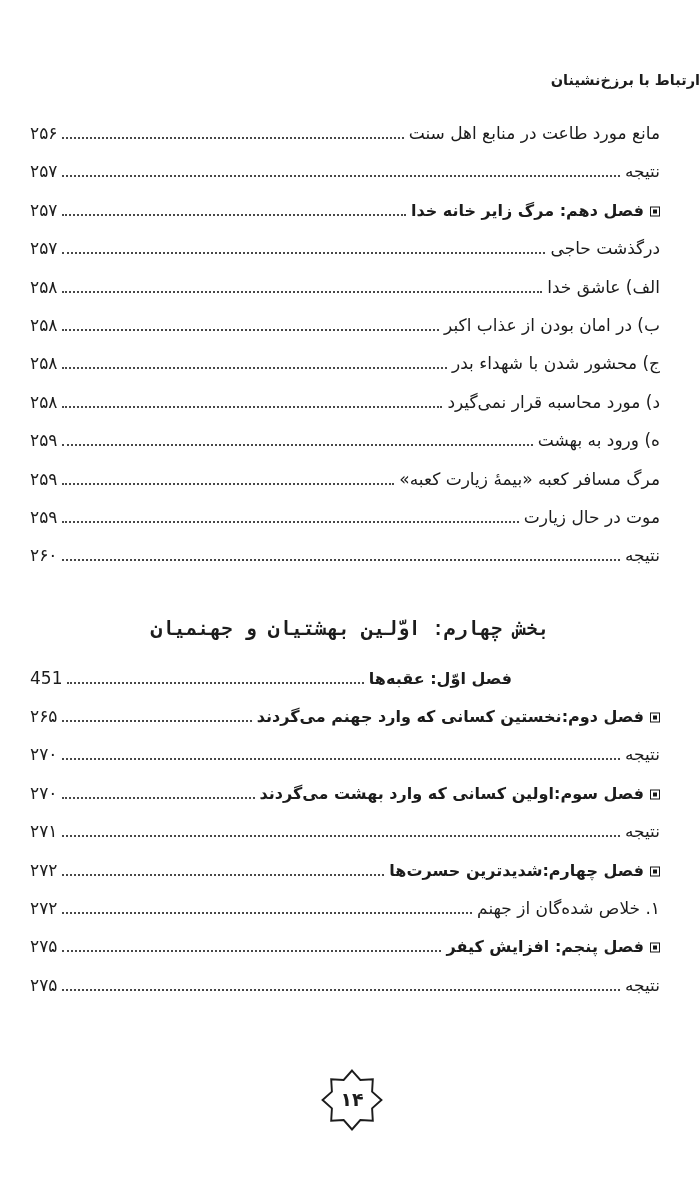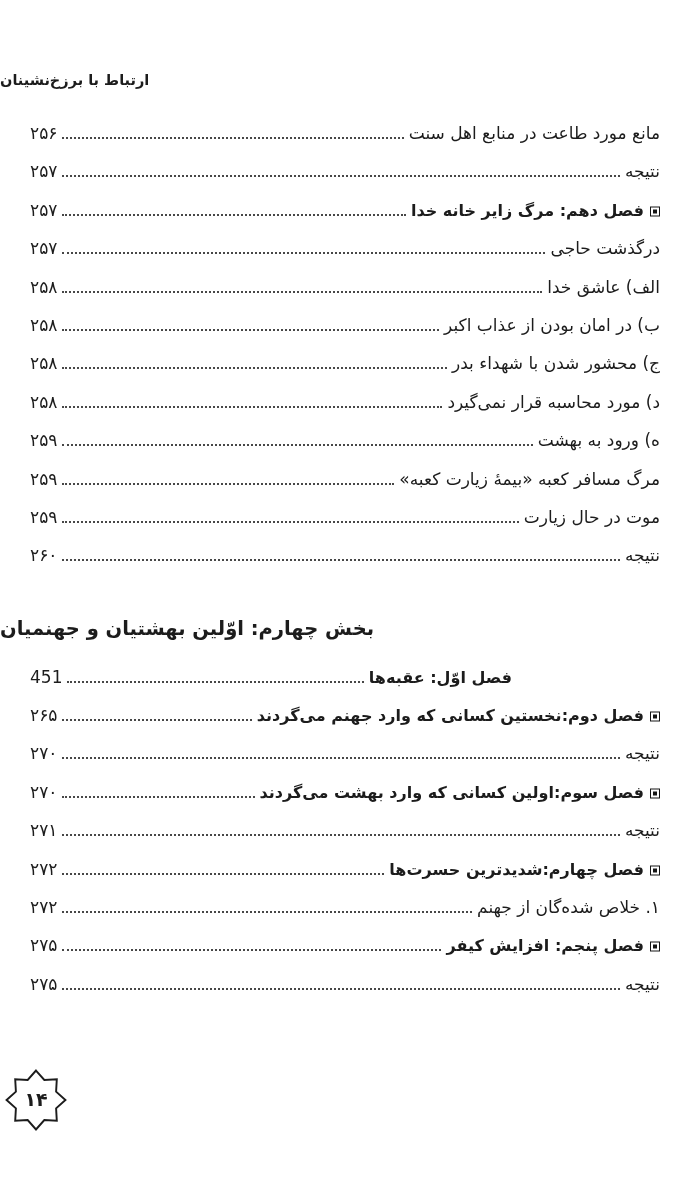--- a/index.html
+++ b/index.html
@@ -9,21 +9,21 @@
     height: 1178px;
     margin: 0 auto;
     background: #ffffff;
     font-family: "DejaVu Sans", sans-serif;
     color: #1c1c1c;
     overflow: hidden;
     box-sizing: border-box;
     padding-top: 72px;
   }
   .running-head {
-    text-align: left;
+    text-align: right;
     font-size: 14.5px;
     font-weight: 700;
     letter-spacing: 0.2px;
     direction: rtl;
   }
   .toc {
     margin-top: 26px;
     padding: 0 40px 0 30px;
   }
   .toc-row {
@@ -55,30 +55,32 @@
   }
   .dots {
     flex: 1 1 auto;
     min-width: 8px;
     border-bottom: 2px dotted #474747;
     margin: 0 5px;
   }
   .pagenum { white-space: nowrap; }
   .section-heading {
     direction: rtl;
-    text-align: left;
+    text-align: center;
     font-size: 19.5px;
     font-weight: 700;
     margin: 42px 0 14px 0;
+    font-family: Liberation Mono, monospace;
   }
   .page-footer {
     position: absolute;
     left: 4px; right: 0;
     bottom: 44px;
     display: flex;
+    justify-content: center;
   }
   .star-wrap { position: relative; width: 64px; height: 68px; }
   .star-wrap svg { display: block; width: 64px; height: 68px; }
   .star-number {
     position: absolute;
     inset: 0;
     display: flex;
     align-items: center;
     justify-content: center;
     font-size: 19px;

